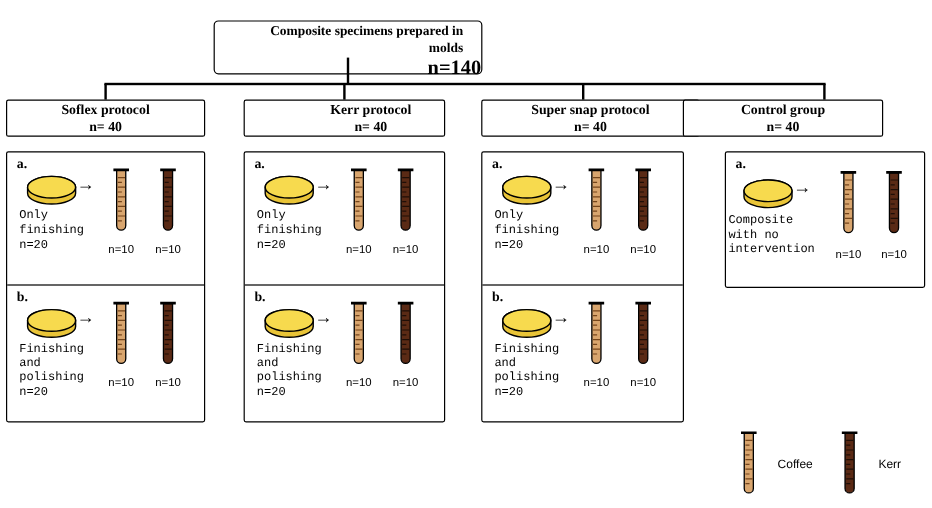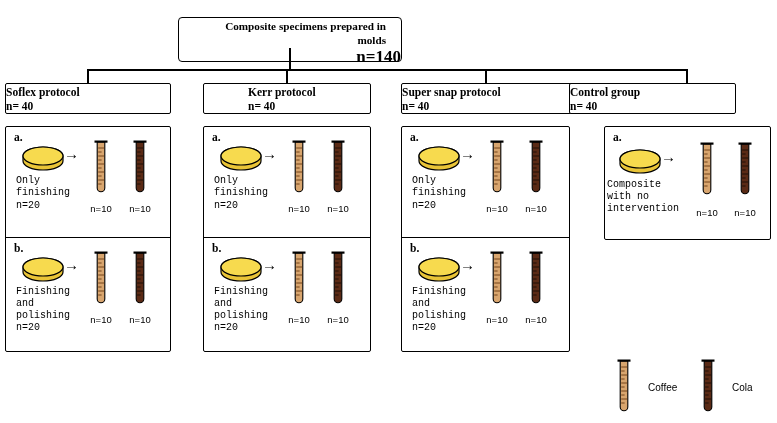--- a/index.html
+++ b/index.html
@@ -11,21 +11,21 @@
   .box { position:absolute; border:1.6px solid #000; background:#fff; }
   .cline { position:absolute; background:#000; }
 
   
   #topbox { left:178px; top:4px; width:224px; height:45px; border-radius:4px; padding-top:2px; text-align:right;margin-top:13px; }
   .root-title { font-family:"Liberation Serif", serif; font-weight:bold; font-size:11.2px; line-height:1.22; margin:0 15px; }
   .root-count { font-family:"Liberation Serif", serif; font-weight:bold; font-size:17px; line-height:1.22; }
 
   
   .ghdr { position:absolute; top:83px; height:31px; border:1.6px solid #000; border-radius:2px; background:#fff;
-          font-family:"Liberation Serif", serif; font-weight:bold; font-size:11.5px; line-height:1.22; padding-top:1px; }
+          text-align:center; font-family:"Liberation Serif", serif; font-weight:bold; font-size:11.5px; line-height:1.22; padding-top:1px; }
   #g1hdr { left:5px;   width:166px; }
   #g2hdr { left:203px; width:168px;padding-left:44px; }
   #g3hdr { left:401px; width:182px; }
   #g4hdr { left:569px; width:167px; }
 
   
   .gbox { position:absolute; top:126px; height:226px; border:1.6px solid #000; border-radius:2px; background:#fff; }
   #g1box { left:5px;   width:166px; }
   #g2box { left:203px; width:168px; }
   #g3box { left:401px; width:169px; }
@@ -283,16 +283,16 @@
   <div class="legend-item" id="legend-coffee">
     <svg width="14" height="58" viewBox="0 0 14 58">
         <use href="#tube-coffee"></use>
       </svg>
     <span>Coffee</span>
   </div>
   <div class="legend-item" id="legend-cola">
     <svg width="14" height="58" viewBox="0 0 14 58">
         <use href="#tube-cola"></use>
       </svg>
-    <span>Cola</span>
+    <span>Kerr</span>
   </div>
 
 </div>
 
 </body></html>

